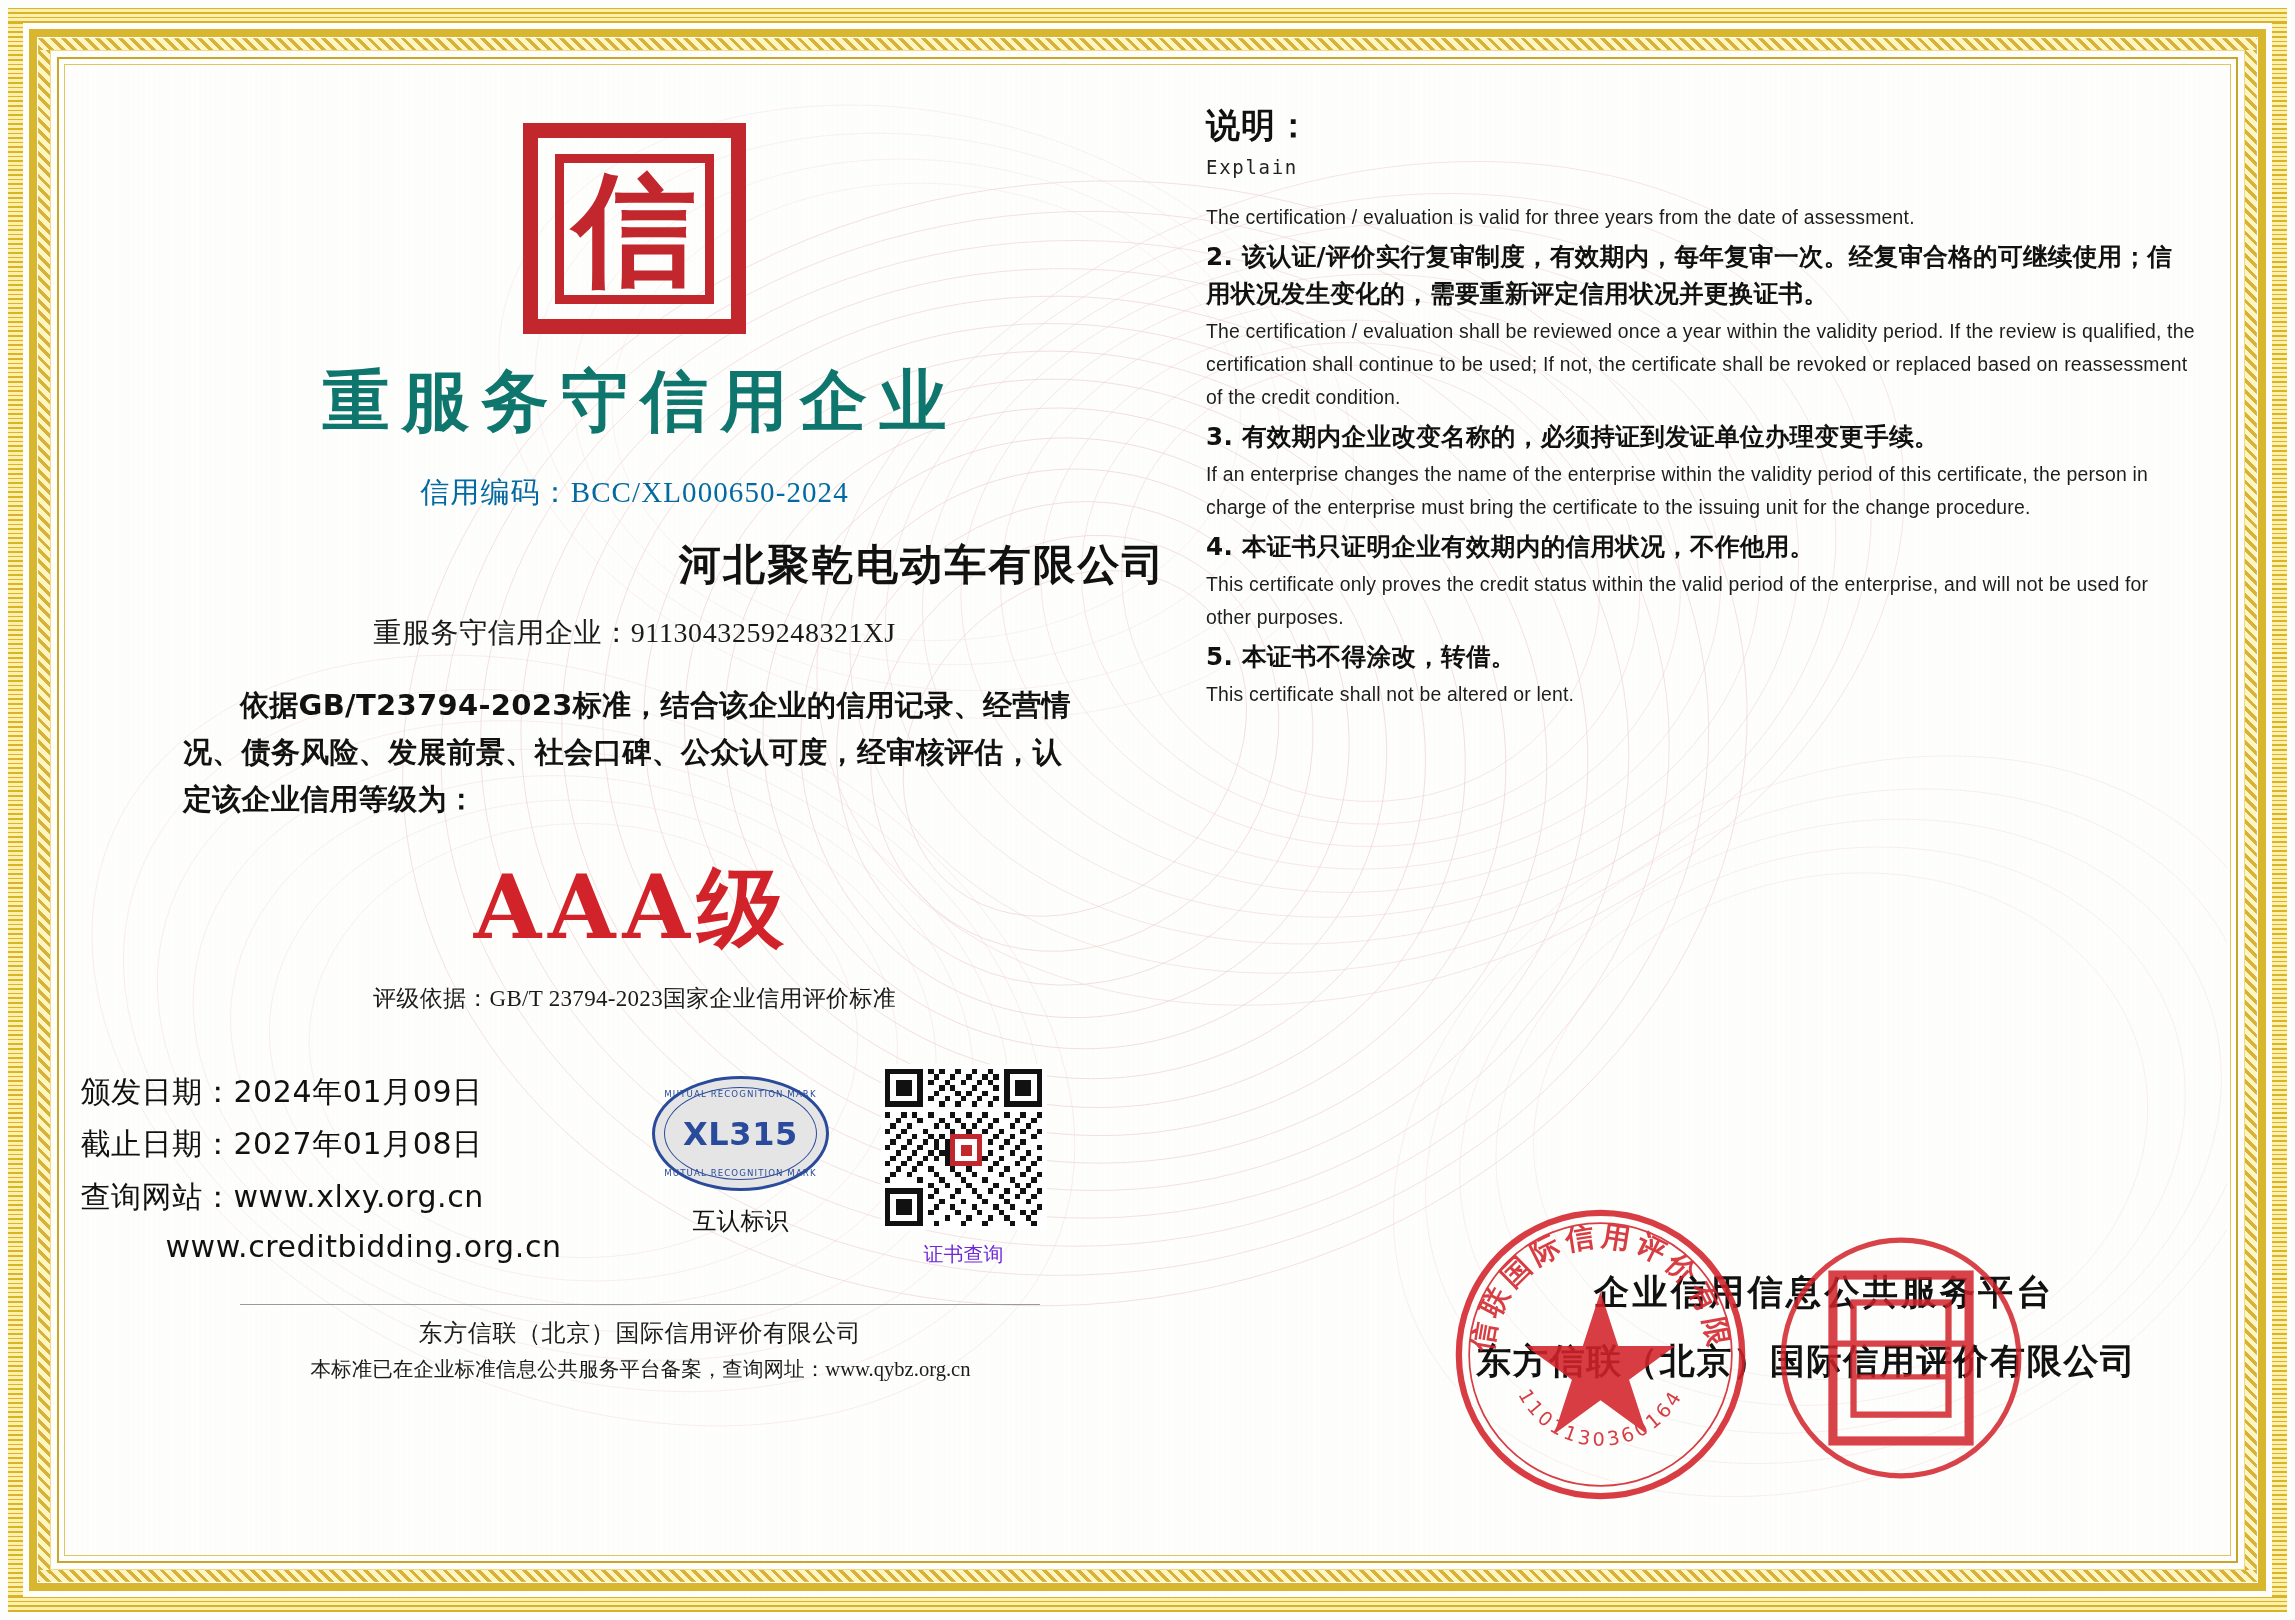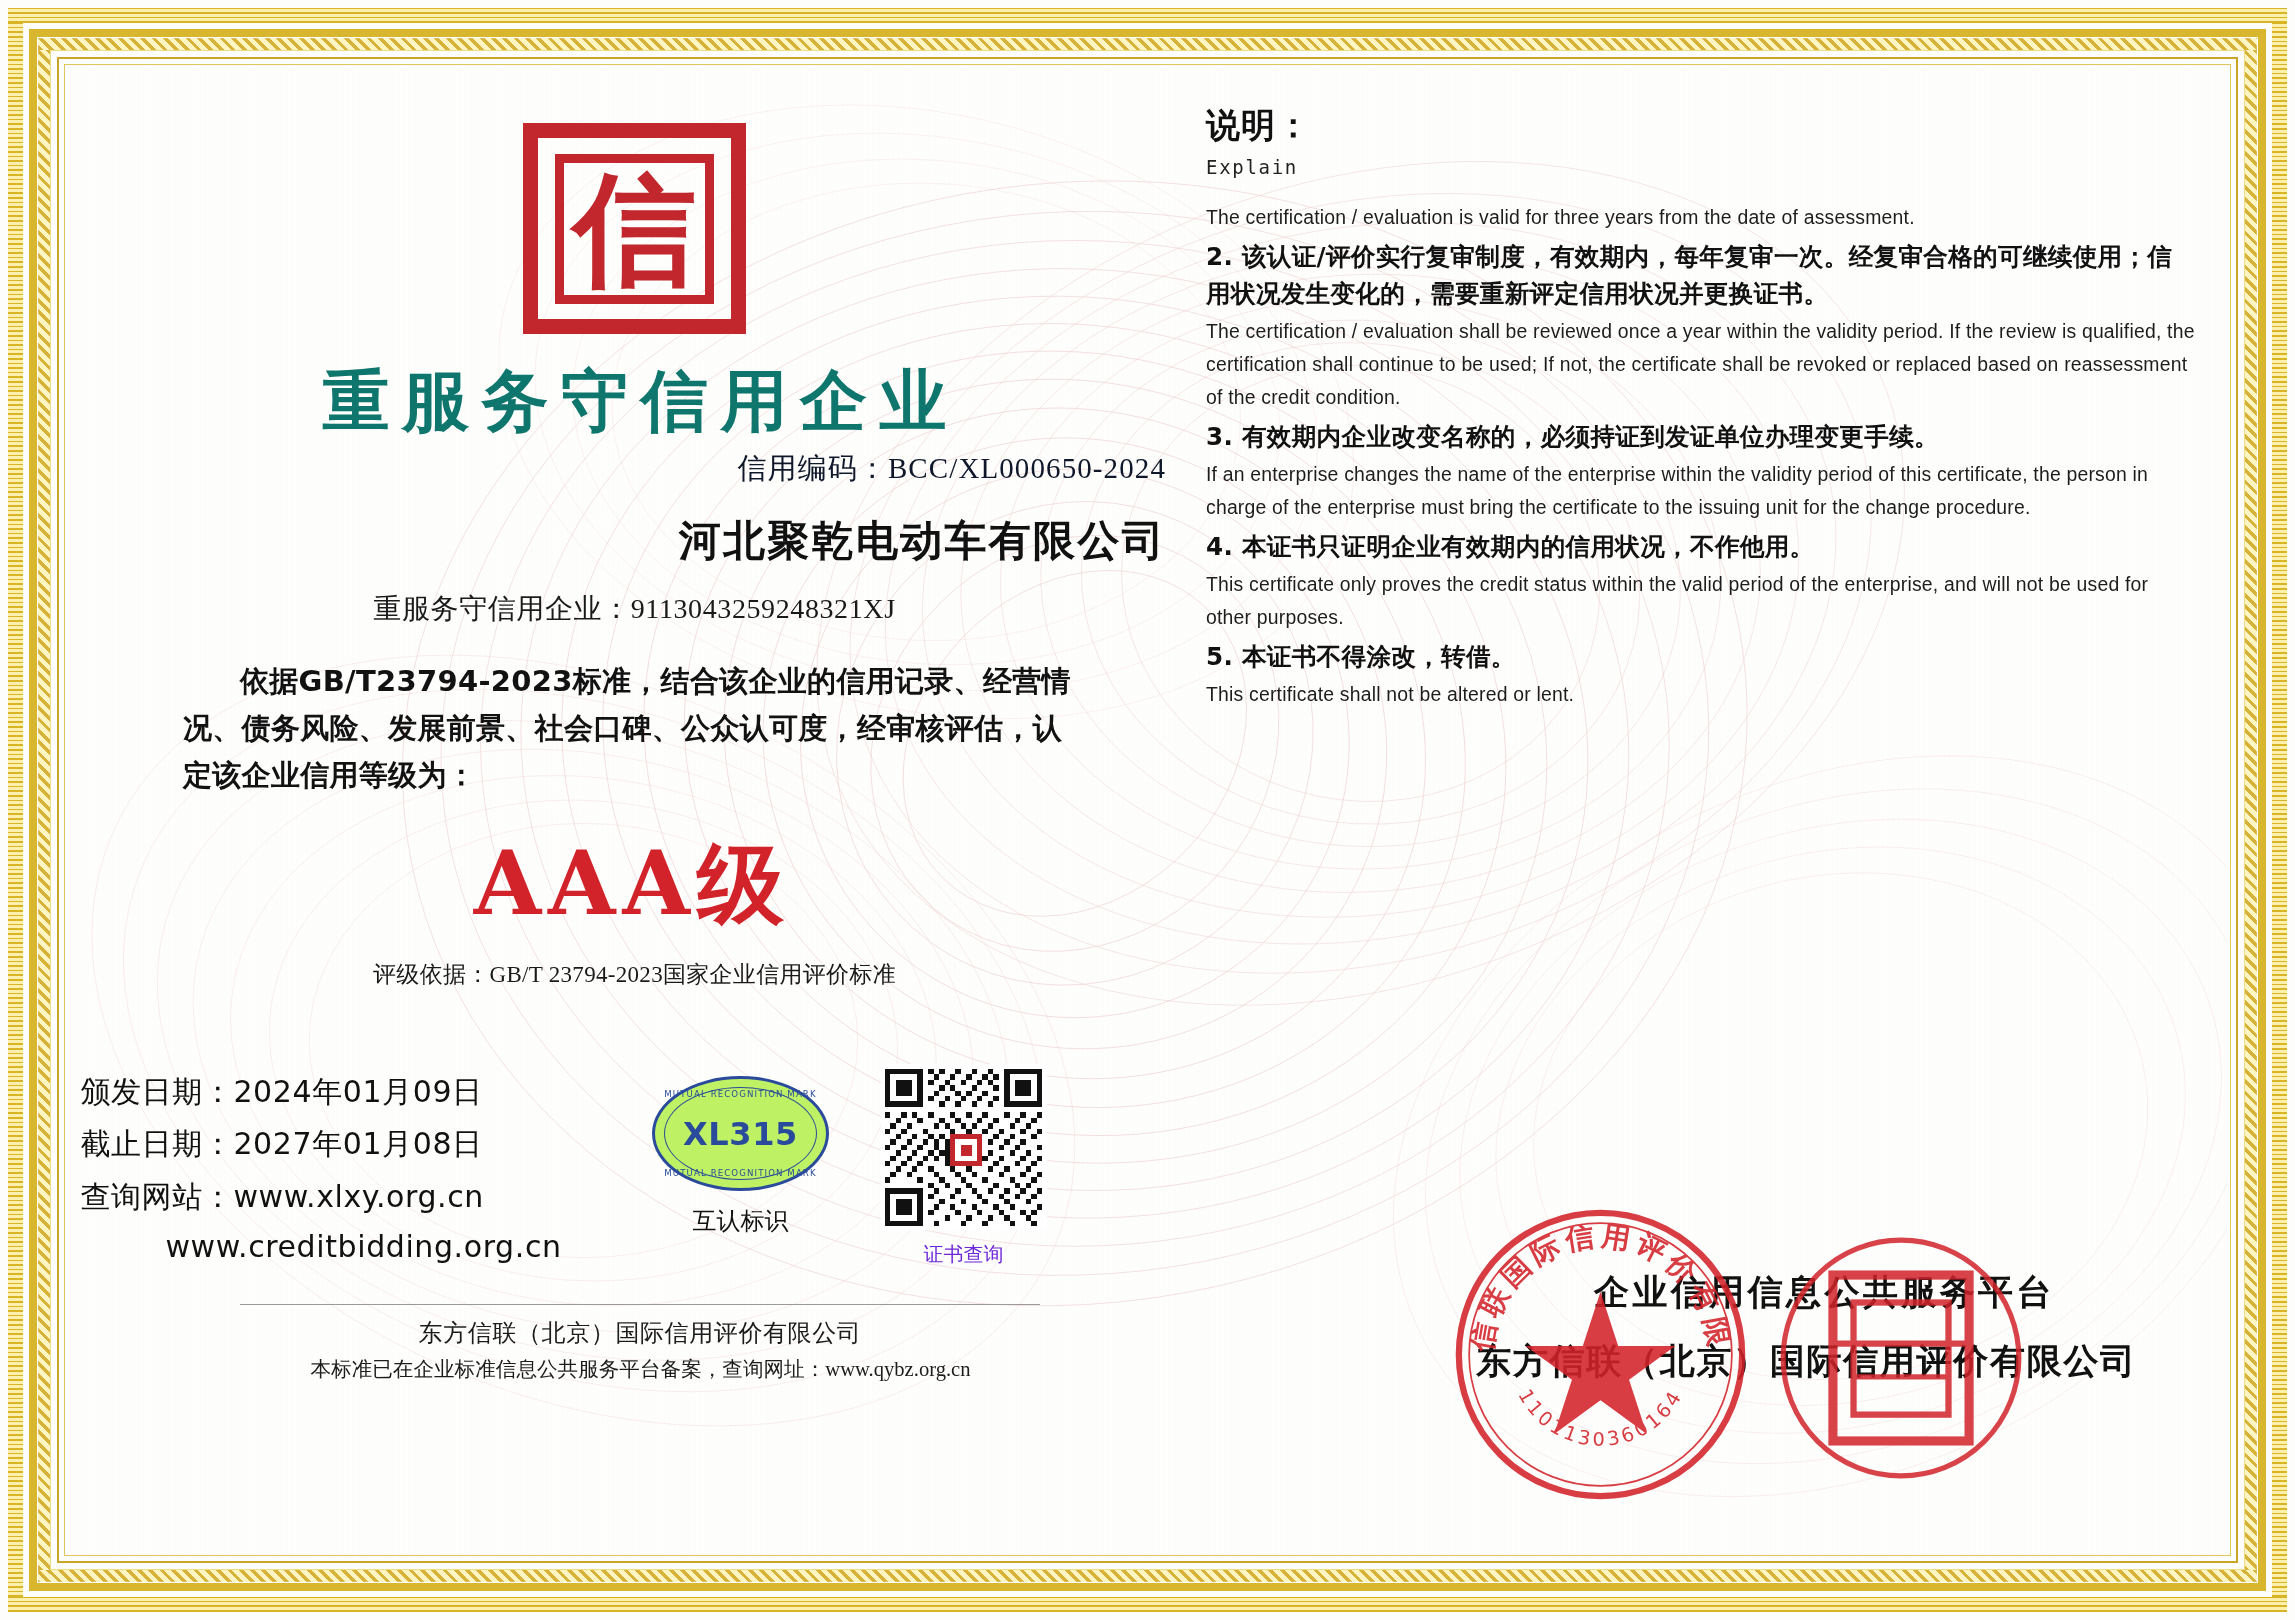--- a/index.html
+++ b/index.html
@@ -151,25 +151,24 @@
     margin-top: 22px;
     font-family: "DejaVu Sans", sans-serif;
     font-size: 67px;
     font-weight: 700;
     letter-spacing: 12.6px;
     color: #0f766e;
     text-indent: 12.6px;
   }
 
   .credit-code {
-    margin-top: 2px;
+    margin-top: 26px;
     font-size: 29px;
-    color: #0f172a;
+    color: #0369a1;
     letter-spacing: 1.1px;
-    text-align: right;
   }
 
   .company-name {
     margin-top: 24px;
     font-family: "DejaVu Sans", sans-serif;
     font-size: 42px;
     font-weight: 700;
     letter-spacing: 2.3px;
     color: #111;
     text-align: right;
@@ -235,21 +234,21 @@
     position: absolute;
     left: 583px; top: 1007px;
     width: 177px; text-align: center;
   }
   .badge-xl .oval {
     width: 171px; height: 109px;
     border: 3.4px solid #2a4b9b;
     border-radius: 50%;
     position: relative;
     margin: 0 auto;
-    background: #bef264;
+    background: #e5e5e5;
   }
   .badge-xl .oval .inner-oval {
     position: absolute;
     left: 9.1px; top: 8px; right: 9.1px; bottom: 8px;
     border: 1.7px solid #2a4b9b;
     border-radius: 50%;
   }
   .badge-xl .oval .txt {
     position: absolute;
     left: 0; right: 0; top: 50%;

